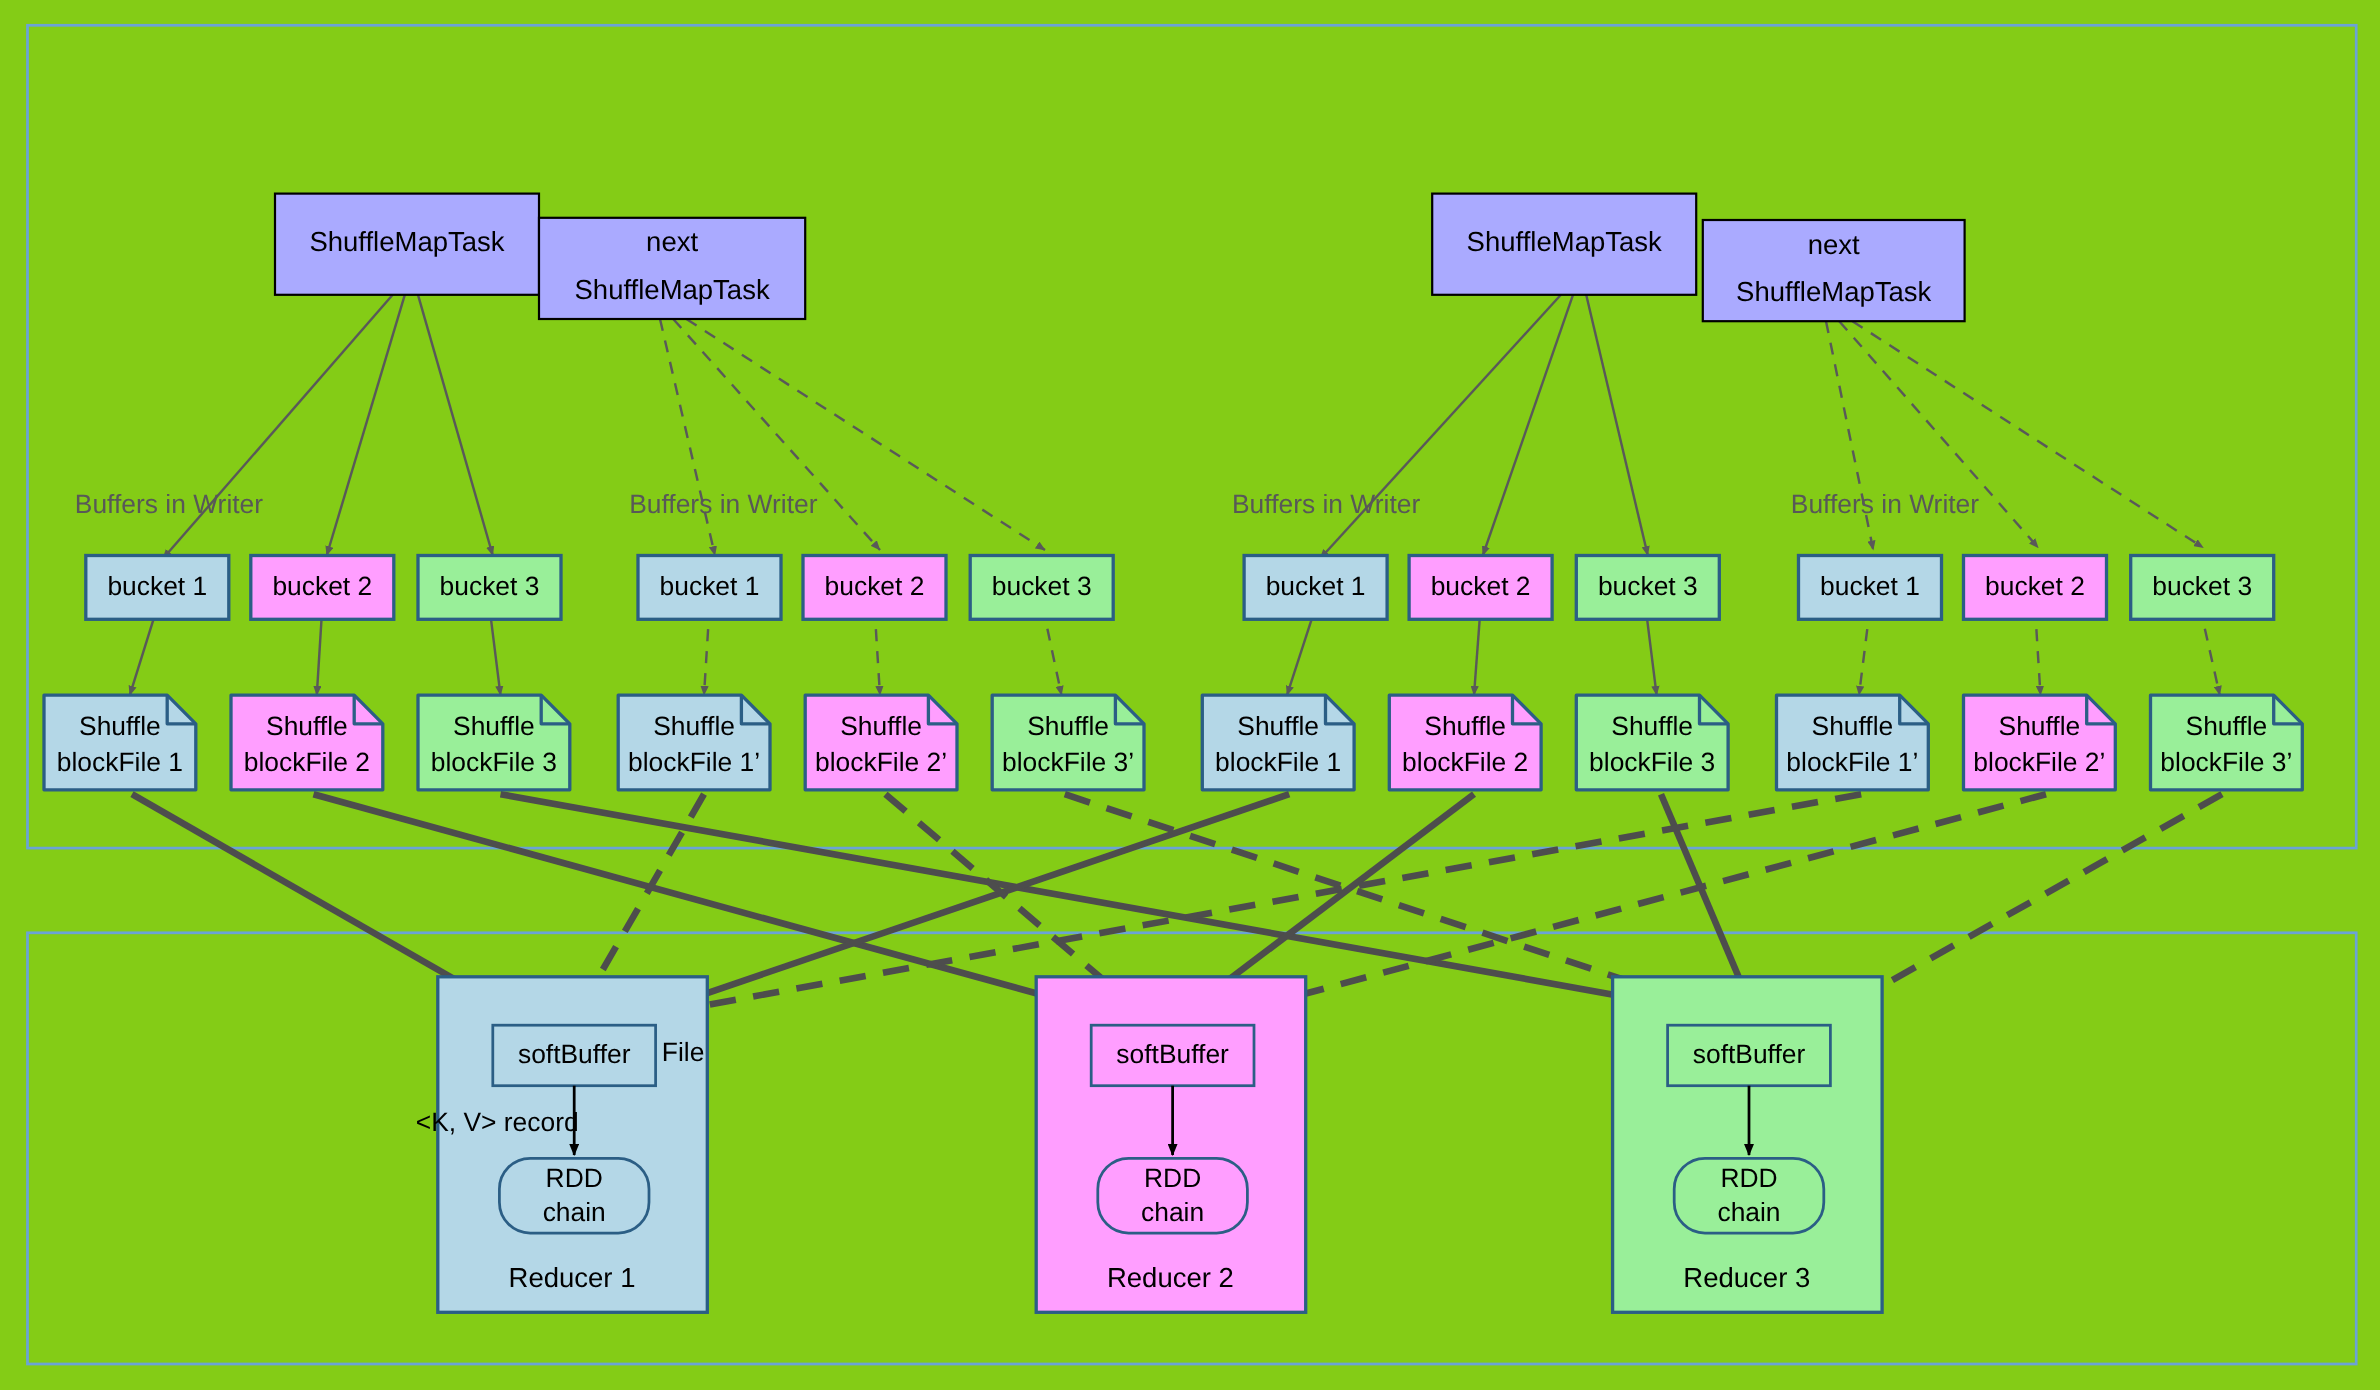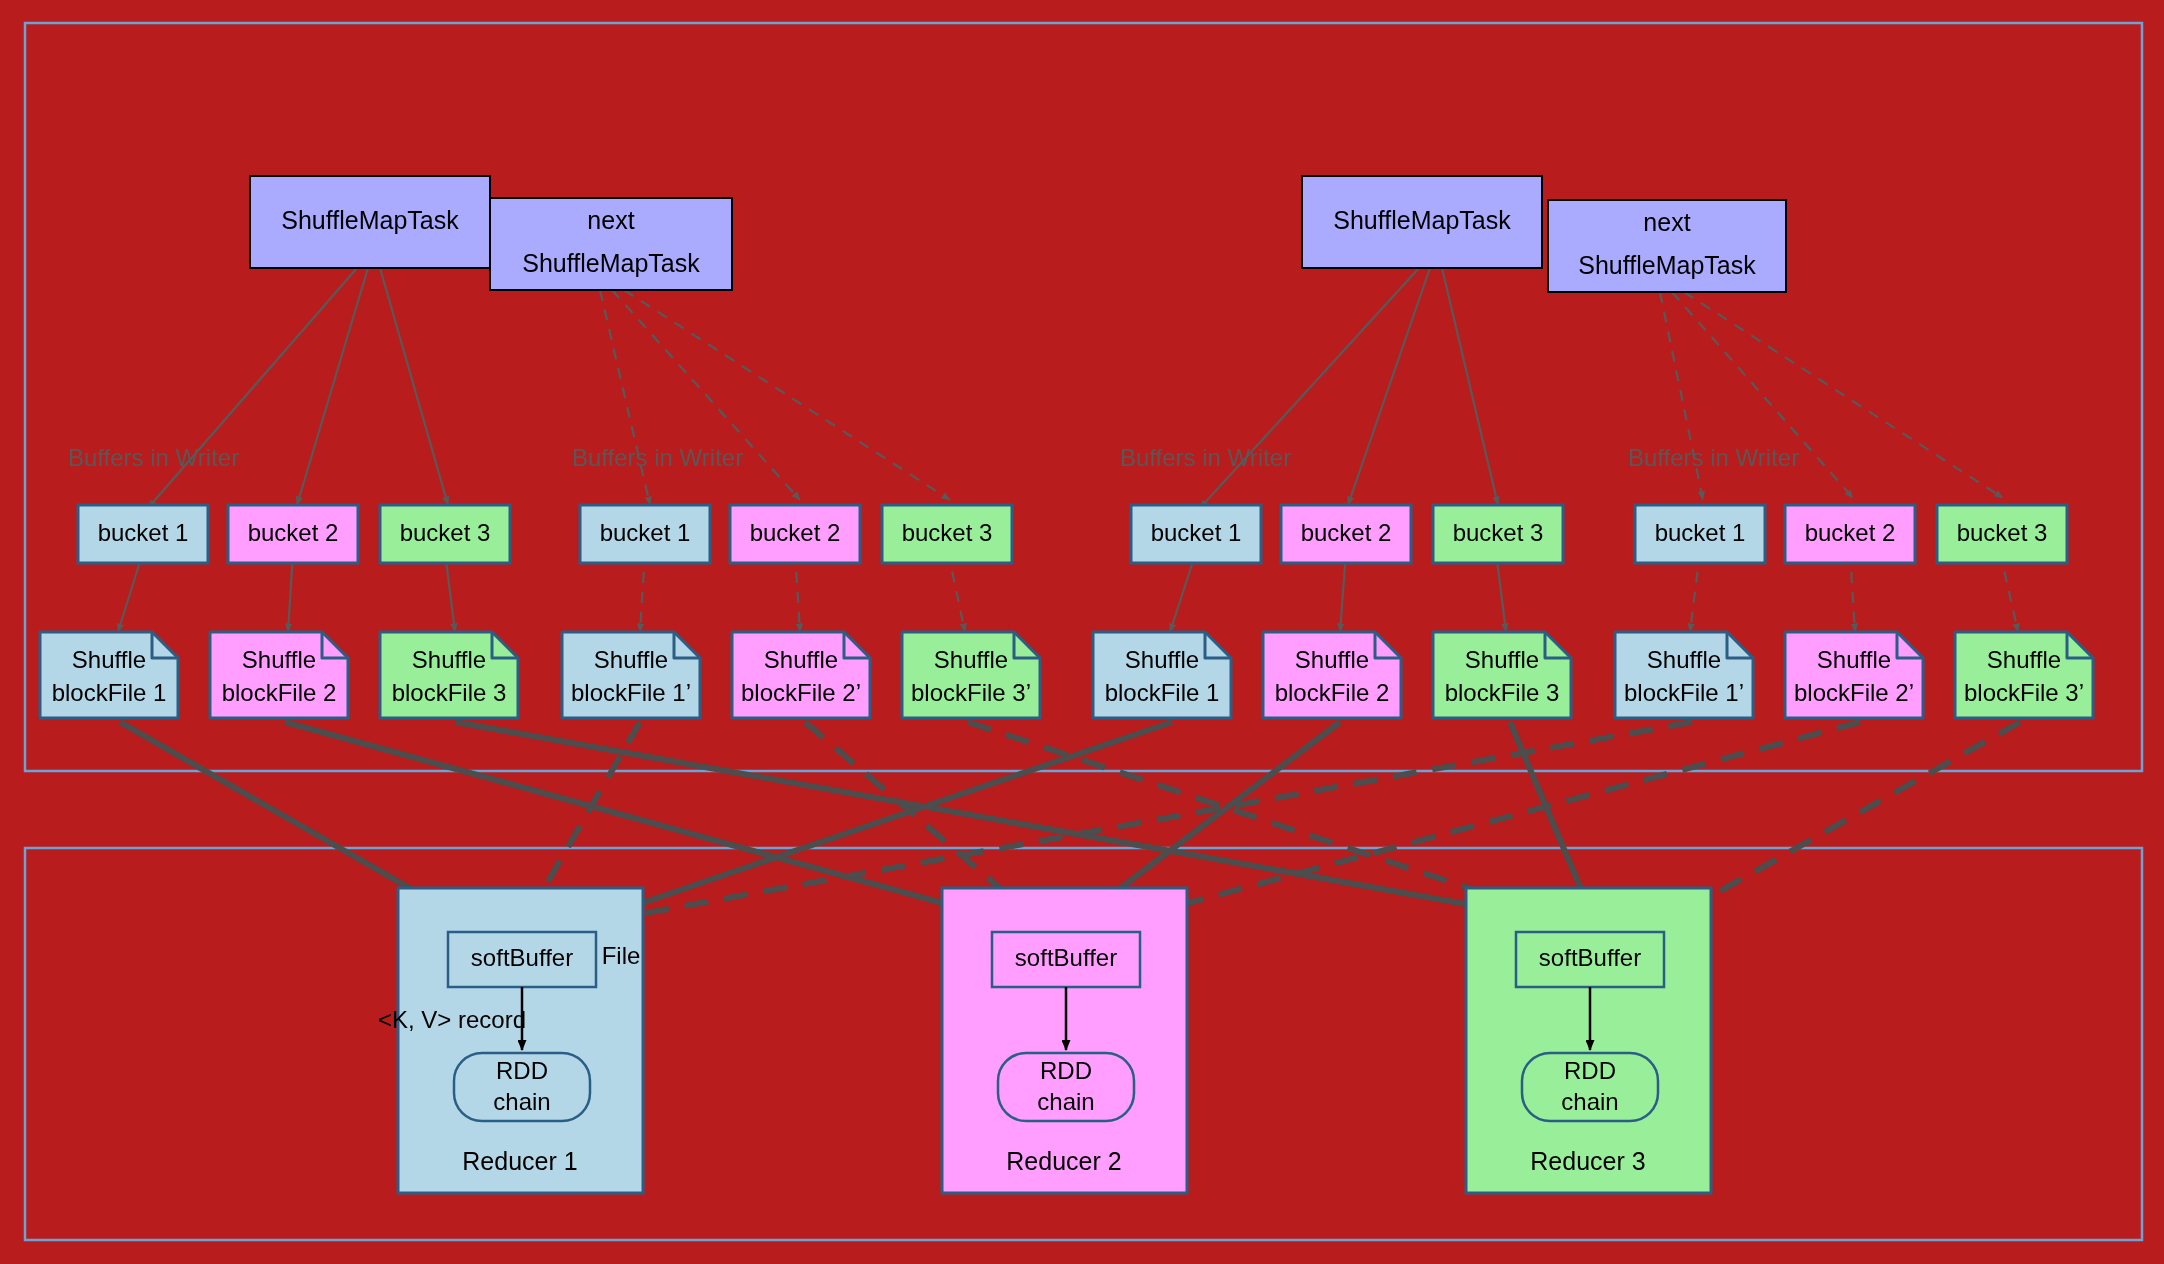--- a/index.html
+++ b/index.html
@@ -1,17 +1,17 @@
 <!DOCTYPE html>
 <html><head>
 <meta charset="utf-8">
 <style>
   html,body{margin:0;padding:0;background:#000;}
   body{width:2164px;height:1264px;overflow:hidden;font-family:"Liberation Sans",sans-serif;}
-  #stage{position:relative;width:2164px;height:1264px;background:#b91c1c;}
+  #stage{position:relative;width:2164px;height:1264px;background:#84cc16;}
   svg#diagram{position:absolute;left:0;top:0;width:2164px;height:1264px;}
   text{font-family:"Liberation Sans",sans-serif;}
   .nodeLabel{font-size:25px;fill:#000;text-anchor:middle;dominant-baseline:middle;}
   .smallLabel{font-size:24px;fill:#000;text-anchor:middle;dominant-baseline:middle;}
   .clusterLabel{font-size:24px;fill:#585858;text-anchor:start;dominant-baseline:middle;}
   .edgeLabel{font-size:24px;fill:#000;text-anchor:middle;dominant-baseline:middle;}
   .reducerLabel{font-size:25px;fill:#000;text-anchor:middle;dominant-baseline:middle;}
 </style>
 </head>
 <body>

